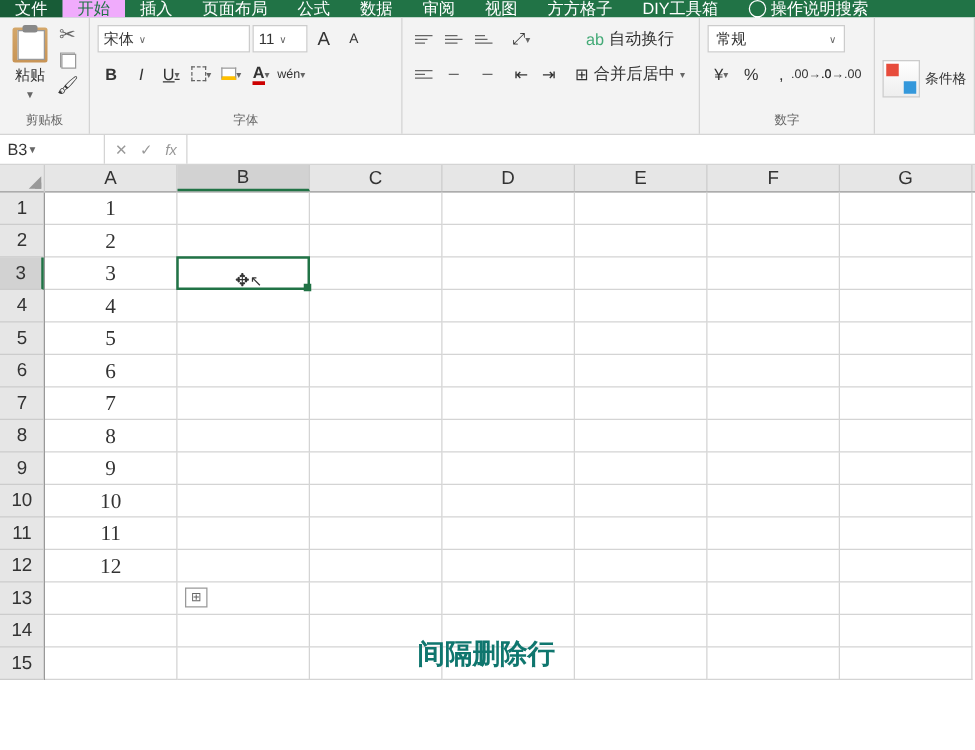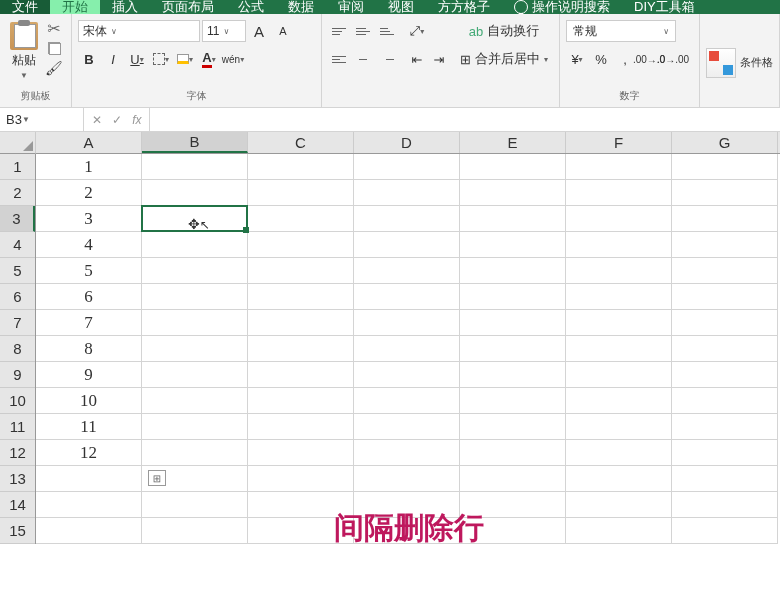--- a/index.html
+++ b/index.html
@@ -1,19 +1,19 @@
 <!DOCTYPE html>
 <html><head>
 <meta charset="utf-8">
 <style>
 *{box-sizing:border-box;margin:0;padding:0;font-family:"Microsoft YaHei",SimSun,sans-serif}
 body{width:780px;height:600px;overflow:hidden;background:#fff;font-size:12px;color:#333}
 .titlebar{height:14px;background:#217346;display:flex;align-items:stretch}
 .tab{padding:0 12px;color:#fff;display:flex;align-items:center;font-size:13px;cursor:pointer}
-.tab.active{background:#86efac;color:#217346}
+.tab.active{background:#f0abfc;color:#217346}
 .tab.file{background:#185c37}
 .search-tab{display:flex;align-items:center;gap:4px}
 .bulb{width:14px;height:14px;border:1px solid #fff;border-radius:50%;position:relative}
 .bulb::after{content:"";position:absolute;bottom:-3px;left:4px;width:4px;height:3px;background:#fff}
 .ribbon{height:94px;background:#f3f3f3;border-bottom:1px solid #d4d4d4;display:flex;position:relative}
 .group{border-right:1px solid #d4d4d4;display:flex;flex-direction:column;padding:2px 6px}
 .group-body{flex:1;display:flex;gap:4px;align-items:flex-start;padding-top:4px}
 .group-label{text-align:center;font-size:10px;color:#666;padding-bottom:2px}
 .ico{width:16px;height:16px;display:flex;align-items:center;justify-content:center;font-size:14px}
 .clipboard-main{display:flex;flex-direction:column;align-items:center;gap:2px;padding:2px 4px}
@@ -39,46 +39,46 @@
 .col-h{width:106px;border-right:1px solid #ccc;display:flex;align-items:center;justify-content:center;font-family:Arial;font-size:15px}
 .col-h.sel{background:#d2d2d2;border-bottom:2px solid #217346}
 .row-headers{width:36px;background:#e6e6e6;border-right:1px solid #999}
 .row-h{height:26px;border-bottom:1px solid #ccc;display:flex;align-items:center;justify-content:center;font-family:Arial;font-size:15px}
 .row-h.sel{background:#d2d2d2;border-right:2px solid #217346}
 .cells{position:relative}
 .cell-row{display:flex;height:26px}
 .cell{width:106px;height:26px;border-right:1px solid #d4d4d4;border-bottom:1px solid #d4d4d4;display:flex;align-items:center;justify-content:center;font-family:SimSun;font-size:17px}
 .active-cell{position:absolute;border:2px solid #217346;pointer-events:none}
 .active-cell::after{content:"";position:absolute;right:-3px;bottom:-3px;width:6px;height:6px;background:#217346}
-.overlay-text{position:absolute;font-size:30px;font-weight:bold;color:#be185d;font-family:SimHei}
+.overlay-text{position:absolute;font-size:22px;font-weight:bold;color:#0f766e;font-family:SimHei}
 .move-cursor{position:absolute;font-size:14px;pointer-events:none}
 .scissors{color:#666;font-size:16px}
 .cond-fmt{width:30px;height:30px;background:linear-gradient(#fff,#eee);border:1px solid #ccc;position:relative}
 .cond-fmt::before{content:"";position:absolute;top:2px;left:2px;width:10px;height:10px;background:#e74c3c}
 .cond-fmt::after{content:"";position:absolute;bottom:2px;right:2px;width:10px;height:10px;background:#3498db}
 .smart-tag{position:absolute;width:18px;height:16px;border:1px solid #999;background:#fff;font-size:10px;display:flex;align-items:center;justify-content:center;color:#666}
 </style>
 </head>
 <body>
 
 <div class="titlebar">
   <div class="tab file">文件</div>
   <div class="tab active">开始</div>
   <div class="tab">插入</div>
   <div class="tab">页面布局</div>
   <div class="tab">公式</div>
   <div class="tab">数据</div>
   <div class="tab">审阅</div>
   <div class="tab">视图</div>
   <div class="tab">方方格子</div>
+  <div class="tab">DIY工具箱</div>
   <div class="tab search-tab">
       <span class="bulb"></span>
       <span>操作说明搜索</span>
     </div>
-  <div class="tab">DIY工具箱</div>
 </div>
 
 <div class="ribbon">
   <div class="group" style="width:72px">
     <div class="group-body">
       <div class="clipboard-main">
         <div class="paste-ico"></div>
         <div style="font-size:12px">粘贴</div>
         <div class="chev">▼</div>
       </div>

